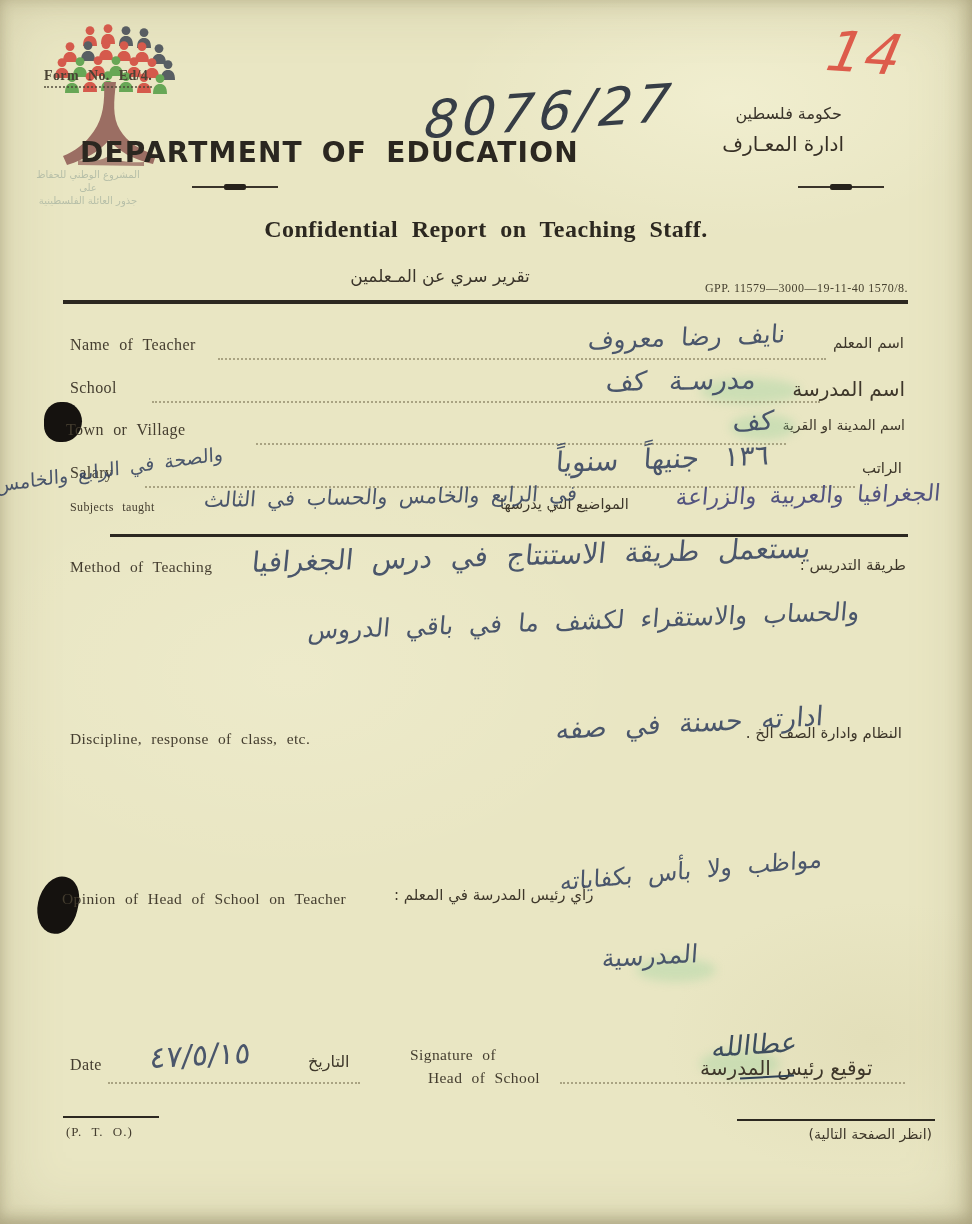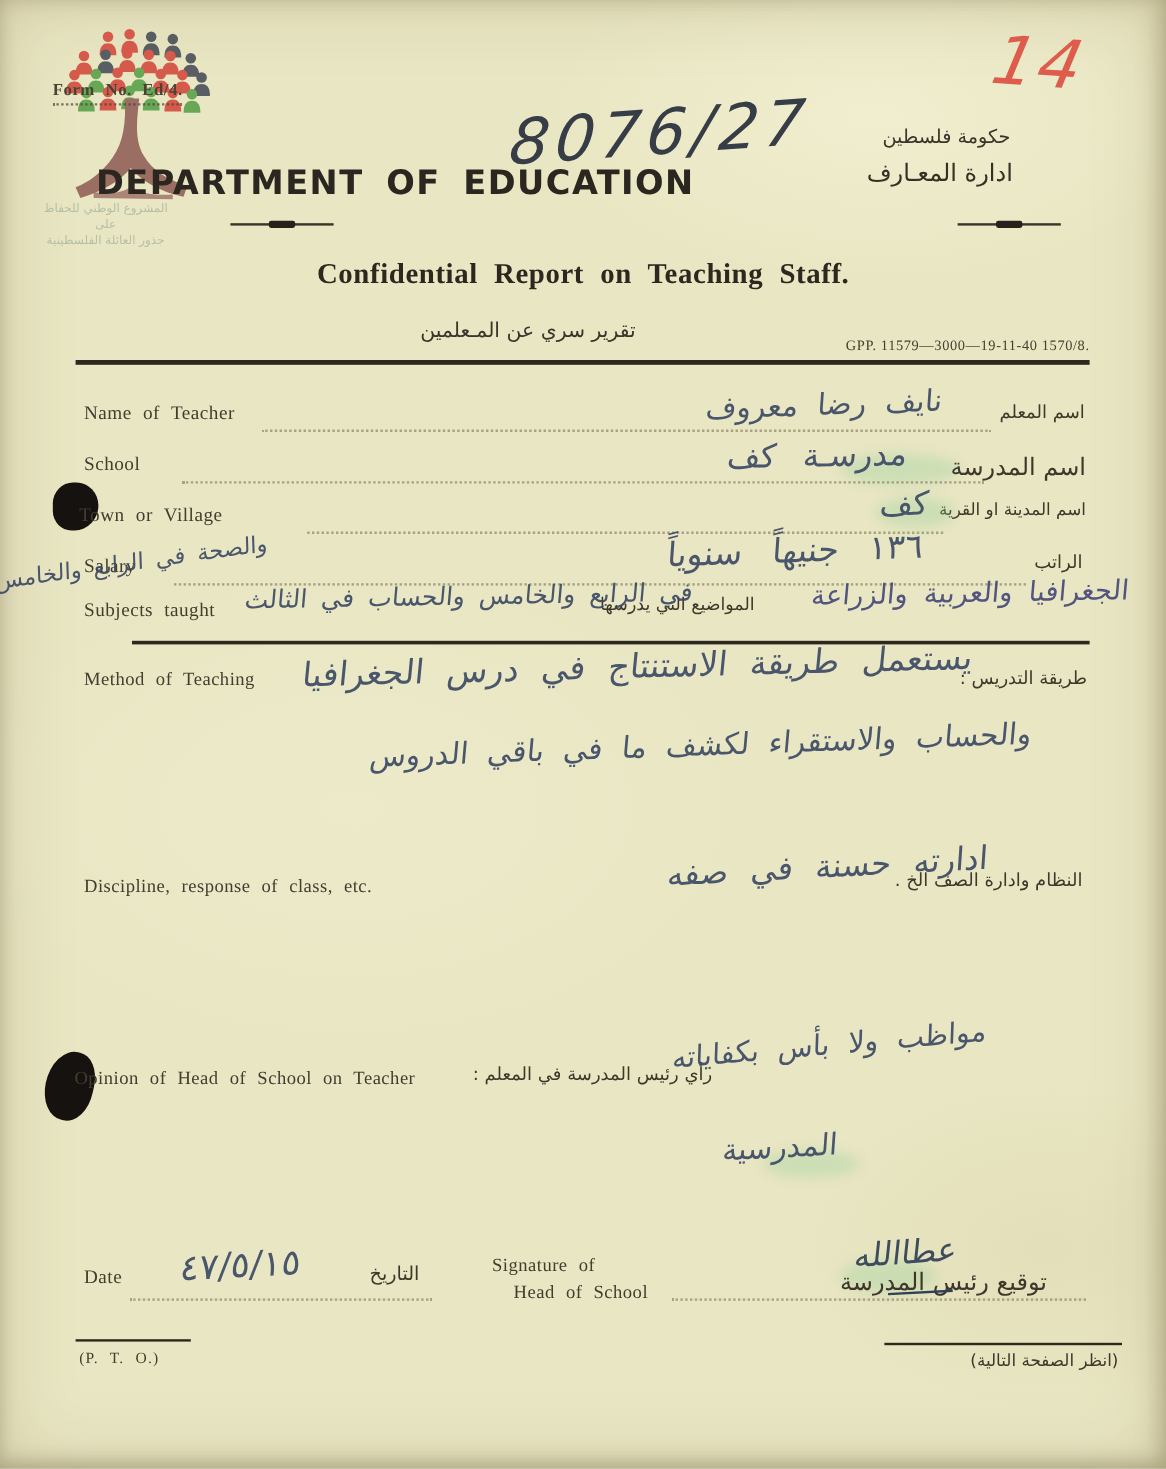--- a/index.html
+++ b/index.html
@@ -106,21 +106,21 @@
   <div class="dots" style="left:256px; top:443px; width:530px;"></div>
   <div class="lbl-ar" style="right:67px; top:417px; font-size:14px;">اسم المدينة او القرية</div>
   <div class="hl" style="left:730px; top:414px; width:66px; height:26px;"></div>
   <div class="hw" style="left:733px; top:406px; font-size:27px; transform:rotate(-2deg) skewX(-6deg);">كف</div>
 
   <div class="lbl" style="left:70px; top:464px; font-size:16px;">Salary</div>
   <div class="dots" style="left:145px; top:486px; width:710px;"></div>
   <div class="lbl-ar" style="right:70px; top:459px; font-size:15px;">الراتب</div>
   <div class="hw" style="left:556px; top:446px; font-size:28px; word-spacing:16px; transform:rotate(-2deg) skewX(-6deg);">١٣٦ جنيهاً سنوياً</div>
 
-  <div class="lbl" style="left:70px; top:500px; font-size:16px;">Subjects taught</div>
+  <div class="lbl" style="left:70px; top:500px; font-size:12px;">Subjects taught</div>
   <div class="lbl-ar" style="left:500px; top:496px; font-size:14.5px;">المواضيع التي يدرسها</div>
   <div class="hw" style="left:676px; top:484px; font-size:23px; word-spacing:6px; transform:rotate(-1deg) skewX(-6deg); color:#47487a;">الجغرافيا والعربية والزراعة</div>
   <div class="hw" style="left:204px; top:488px; font-size:21px; word-spacing:5px; transform:rotate(-1deg) skewX(-6deg);">في الرابع والخامس والحساب في الثالث</div>
   <div class="hw" style="left:-4px; top:474px; font-size:19px; word-spacing:4px; transform:rotate(-8deg) skewX(-6deg);">والصحة في الرابع والخامس</div>
 
   <div class="rule" style="left:110px; top:534px; width:798px; height:3px;"></div>
 
   <div class="lbl" style="left:70px; top:558px; font-size:15.5px;">Method of Teaching</div>
   <div class="lbl-ar" style="right:66px; top:556px; font-size:15px;margin-left:32px;">طريقة التدريس :</div>
   <div class="hw" style="left:252px; top:546px; font-size:28px; word-spacing:10px; transform:rotate(-1.5deg) skewX(-7deg);">يستعمل طريقة الاستنتاج في درس الجغرافيا</div>

